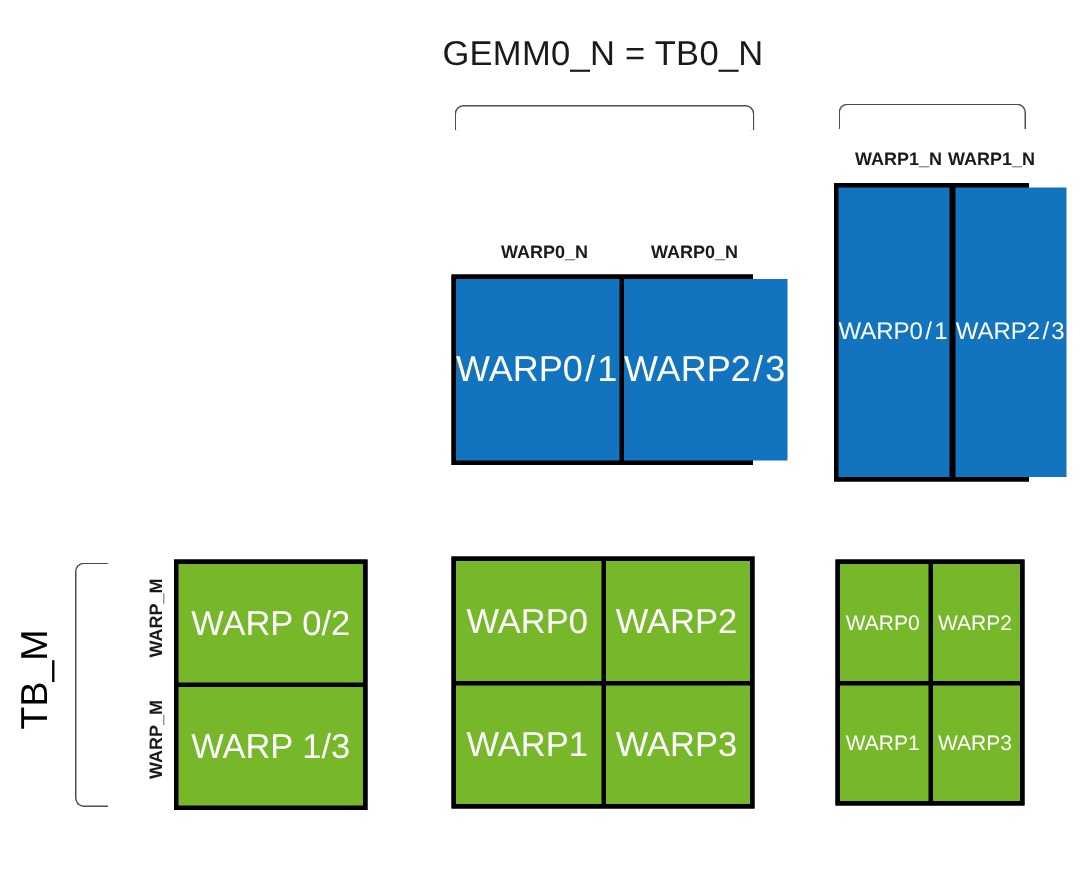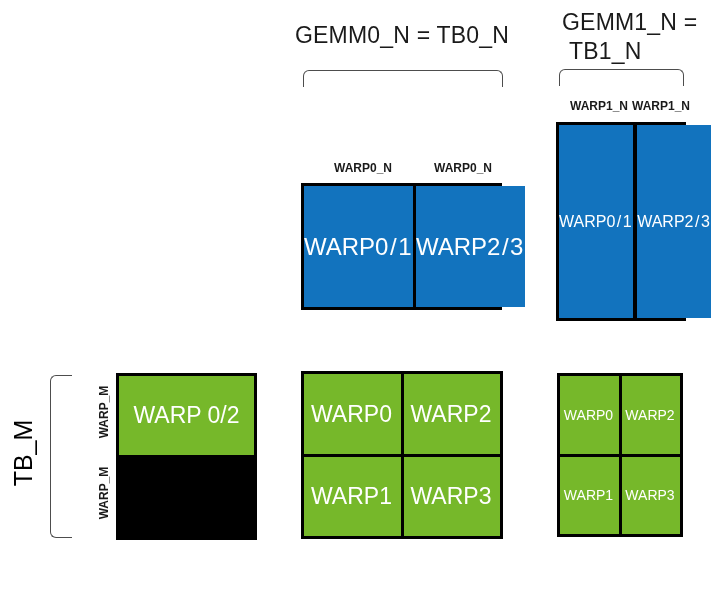--- a/index.html
+++ b/index.html
@@ -111,21 +111,21 @@
   }
   #blue-center .cell { font-size: 24px; line-height: 31px; }
 
   #blue-right {
     left: 556px; top: 122px; width: 130px; height: 199px;
     grid-template-columns: 1fr 1fr; gap: 4px;
   }
   #blue-right .cell { font-size: 16px; line-height: 22px; }
 
   #green-left {
-    left: 116px; top: 373px; width: 141px; height: 167px;
+    left: 116px; top: 373px; width: 129px; height: 167px;
     grid-template-rows: 1fr 1fr; gap: 3px;
   }
   #green-left .cell { font-size: 23px; }
 
   #green-center {
     left: 301px; top: 371px; width: 202px; height: 168px;
     grid-template-columns: 1fr 1fr; grid-template-rows: 1fr 1fr; gap: 3px;
   }
   #green-center .cell { font-size: 23px; line-height: 30px; }
 
@@ -135,24 +135,20 @@
   }
   #green-right .cell { font-size: 14px; line-height: 20px; }
 </style>
 </head>
 <body>
 
 <div id="canvas">
 
   <div id="gemm0-title" class="big-title">GEMM0_N = TB0_N</div>
 
-  <div id="gemm1-title" class="big-title">
-    <div class="line1">GEMM1_N =</div>
-    <div class="line2">TB1_N</div>
-  </div>
 
   <div id="gemm0-bracket" class="hbracket"></div>
   <div id="gemm1-bracket" class="hbracket"></div>
   <div id="tbm-bracket" class="vbracket"></div>
 
   <div id="warp0n-left" class="small-label">WARP0_N</div>
   <div id="warp0n-right" class="small-label">WARP0_N</div>
   <div id="warp1n-left" class="small-label">WARP1_N</div>
   <div id="warp1n-right" class="small-label">WARP1_N</div>
 
@@ -179,20 +175,23 @@
     <div class="cell blue">
       <div class="l1">WARP</div>
       <div class="l2">2/3</div>
     </div>
   </div>
 
   <div id="green-left" class="tilebox">
     <div class="cell green">
       <div>WARP 0/2</div>
     </div>
+    <div class="cell green">
+      <div>WARP 1/3</div>
+    </div>
   </div>
 
   <div id="green-center" class="tilebox">
     <div class="cell green">
       <div class="l1">WARP</div>
       <div class="l2">0</div>
     </div>
     <div class="cell green">
       <div class="l1">WARP</div>
       <div class="l2">2</div>

